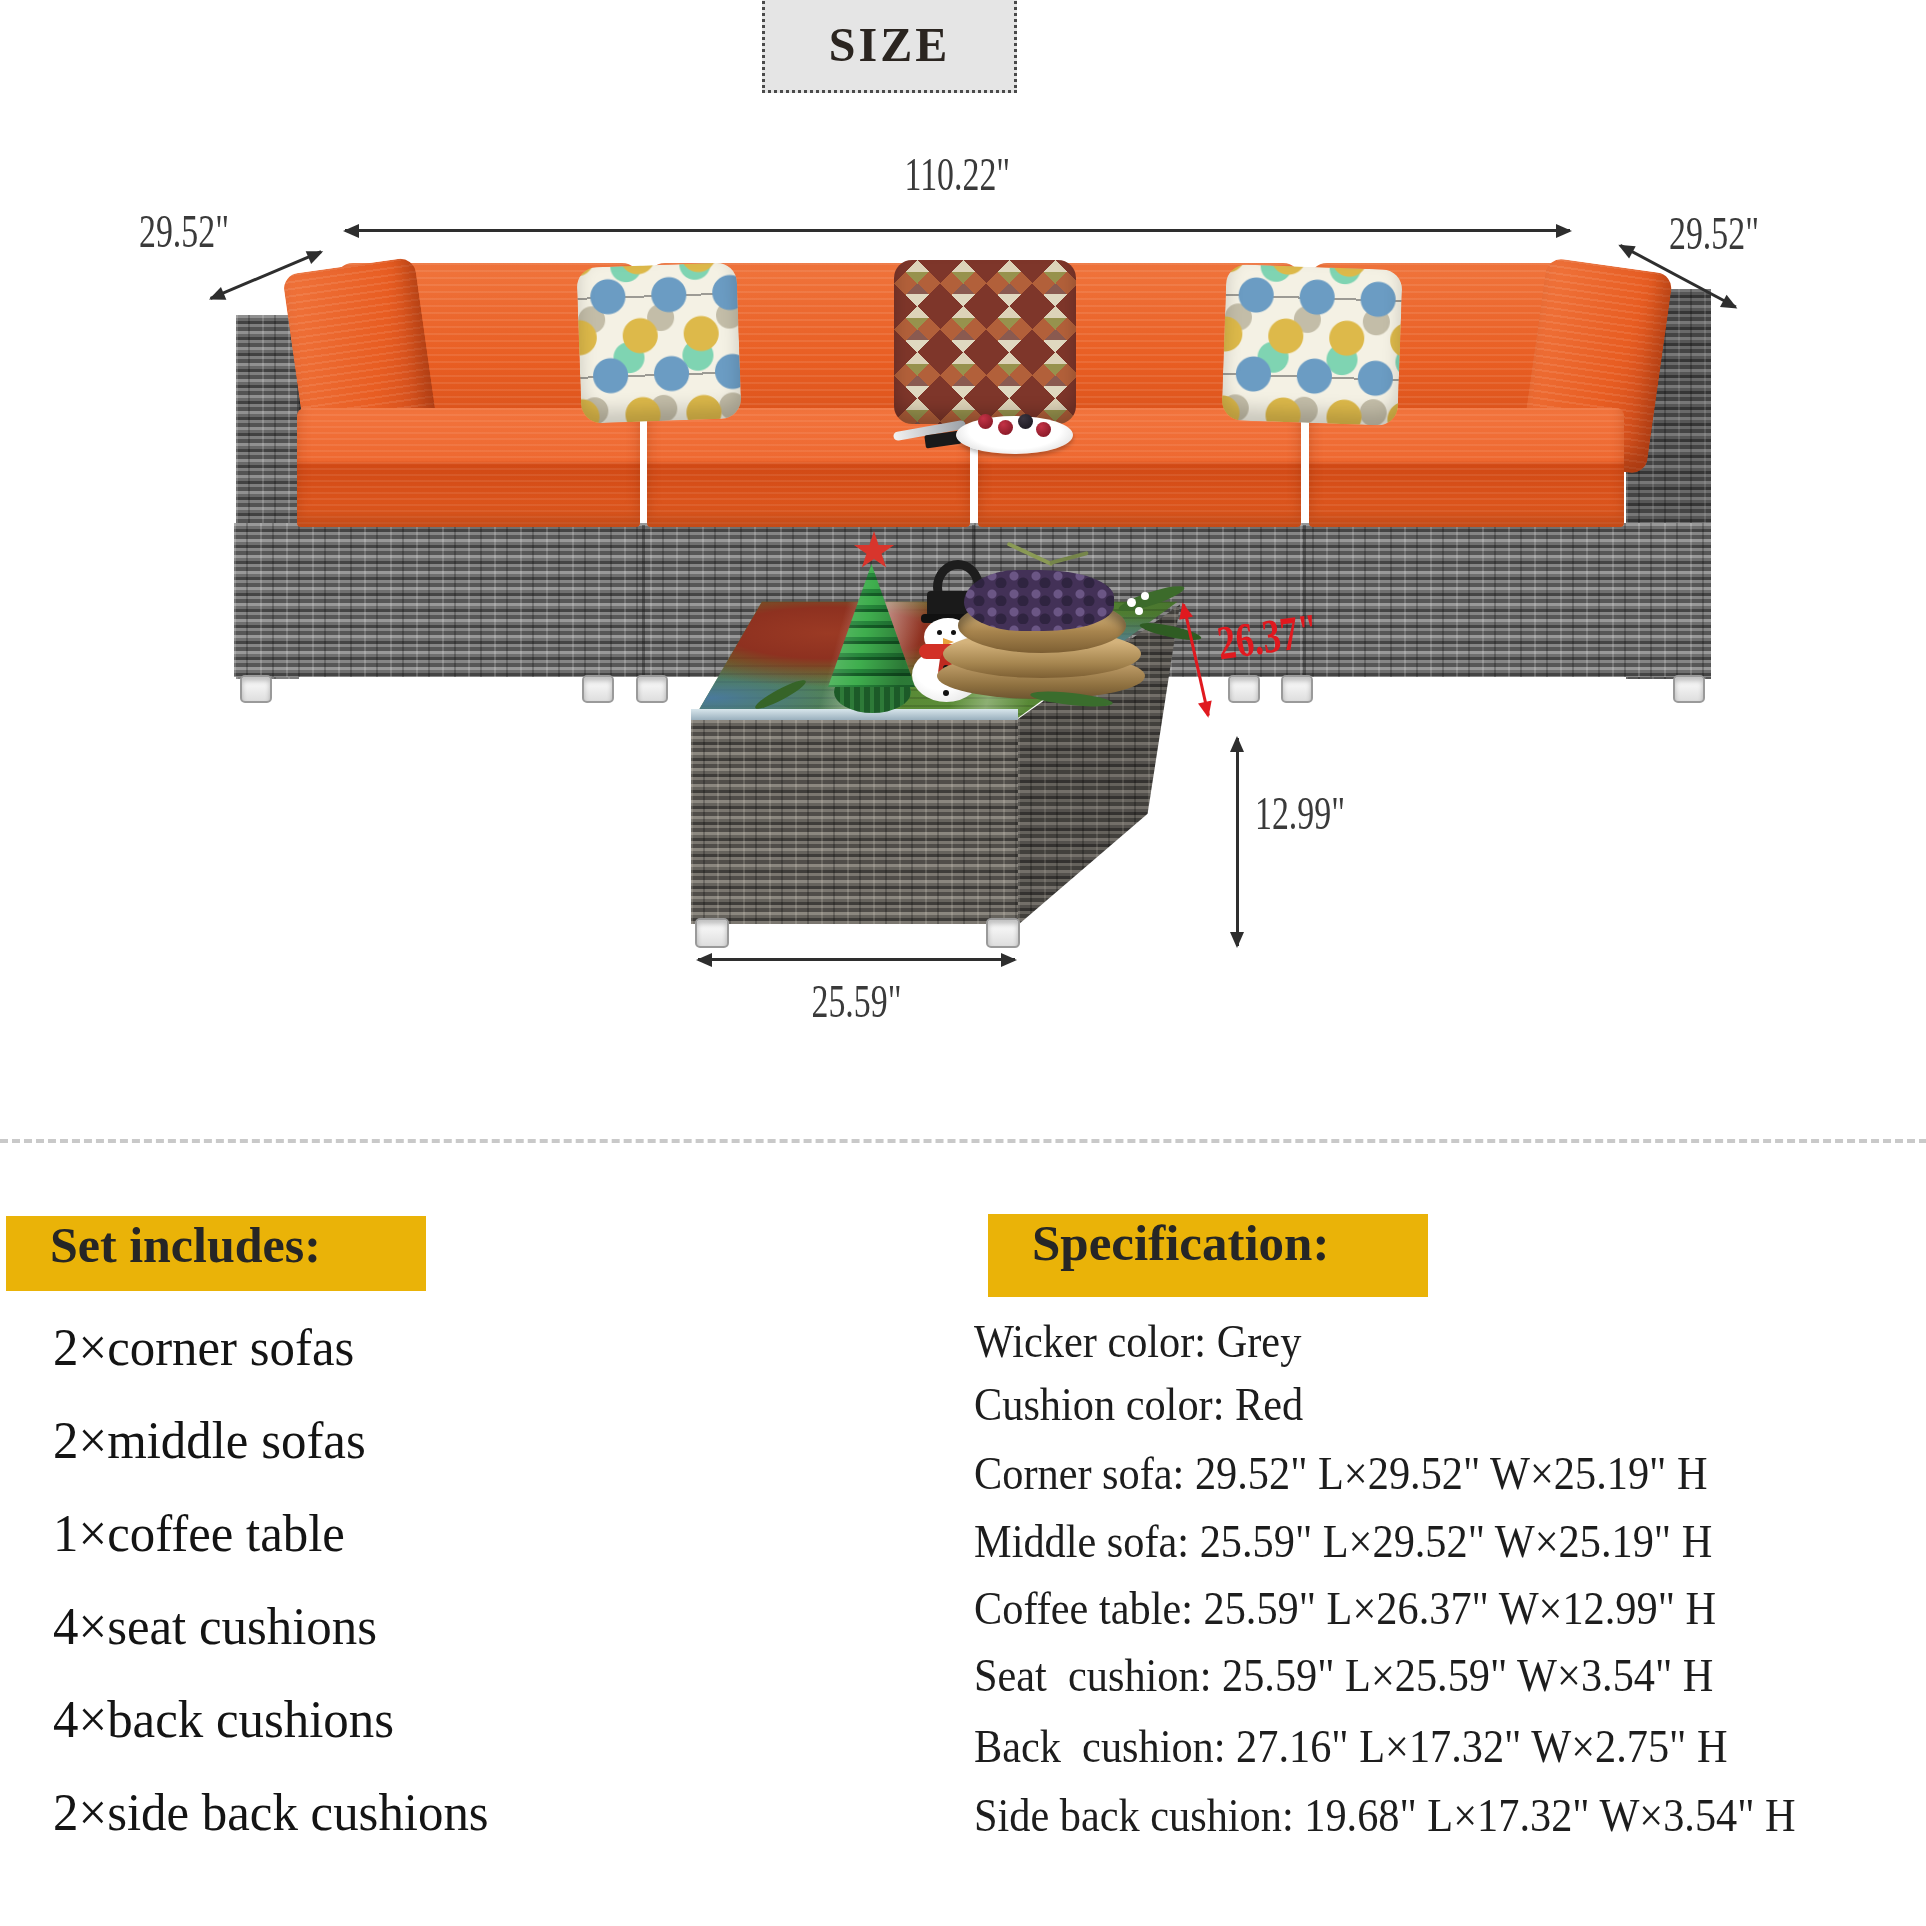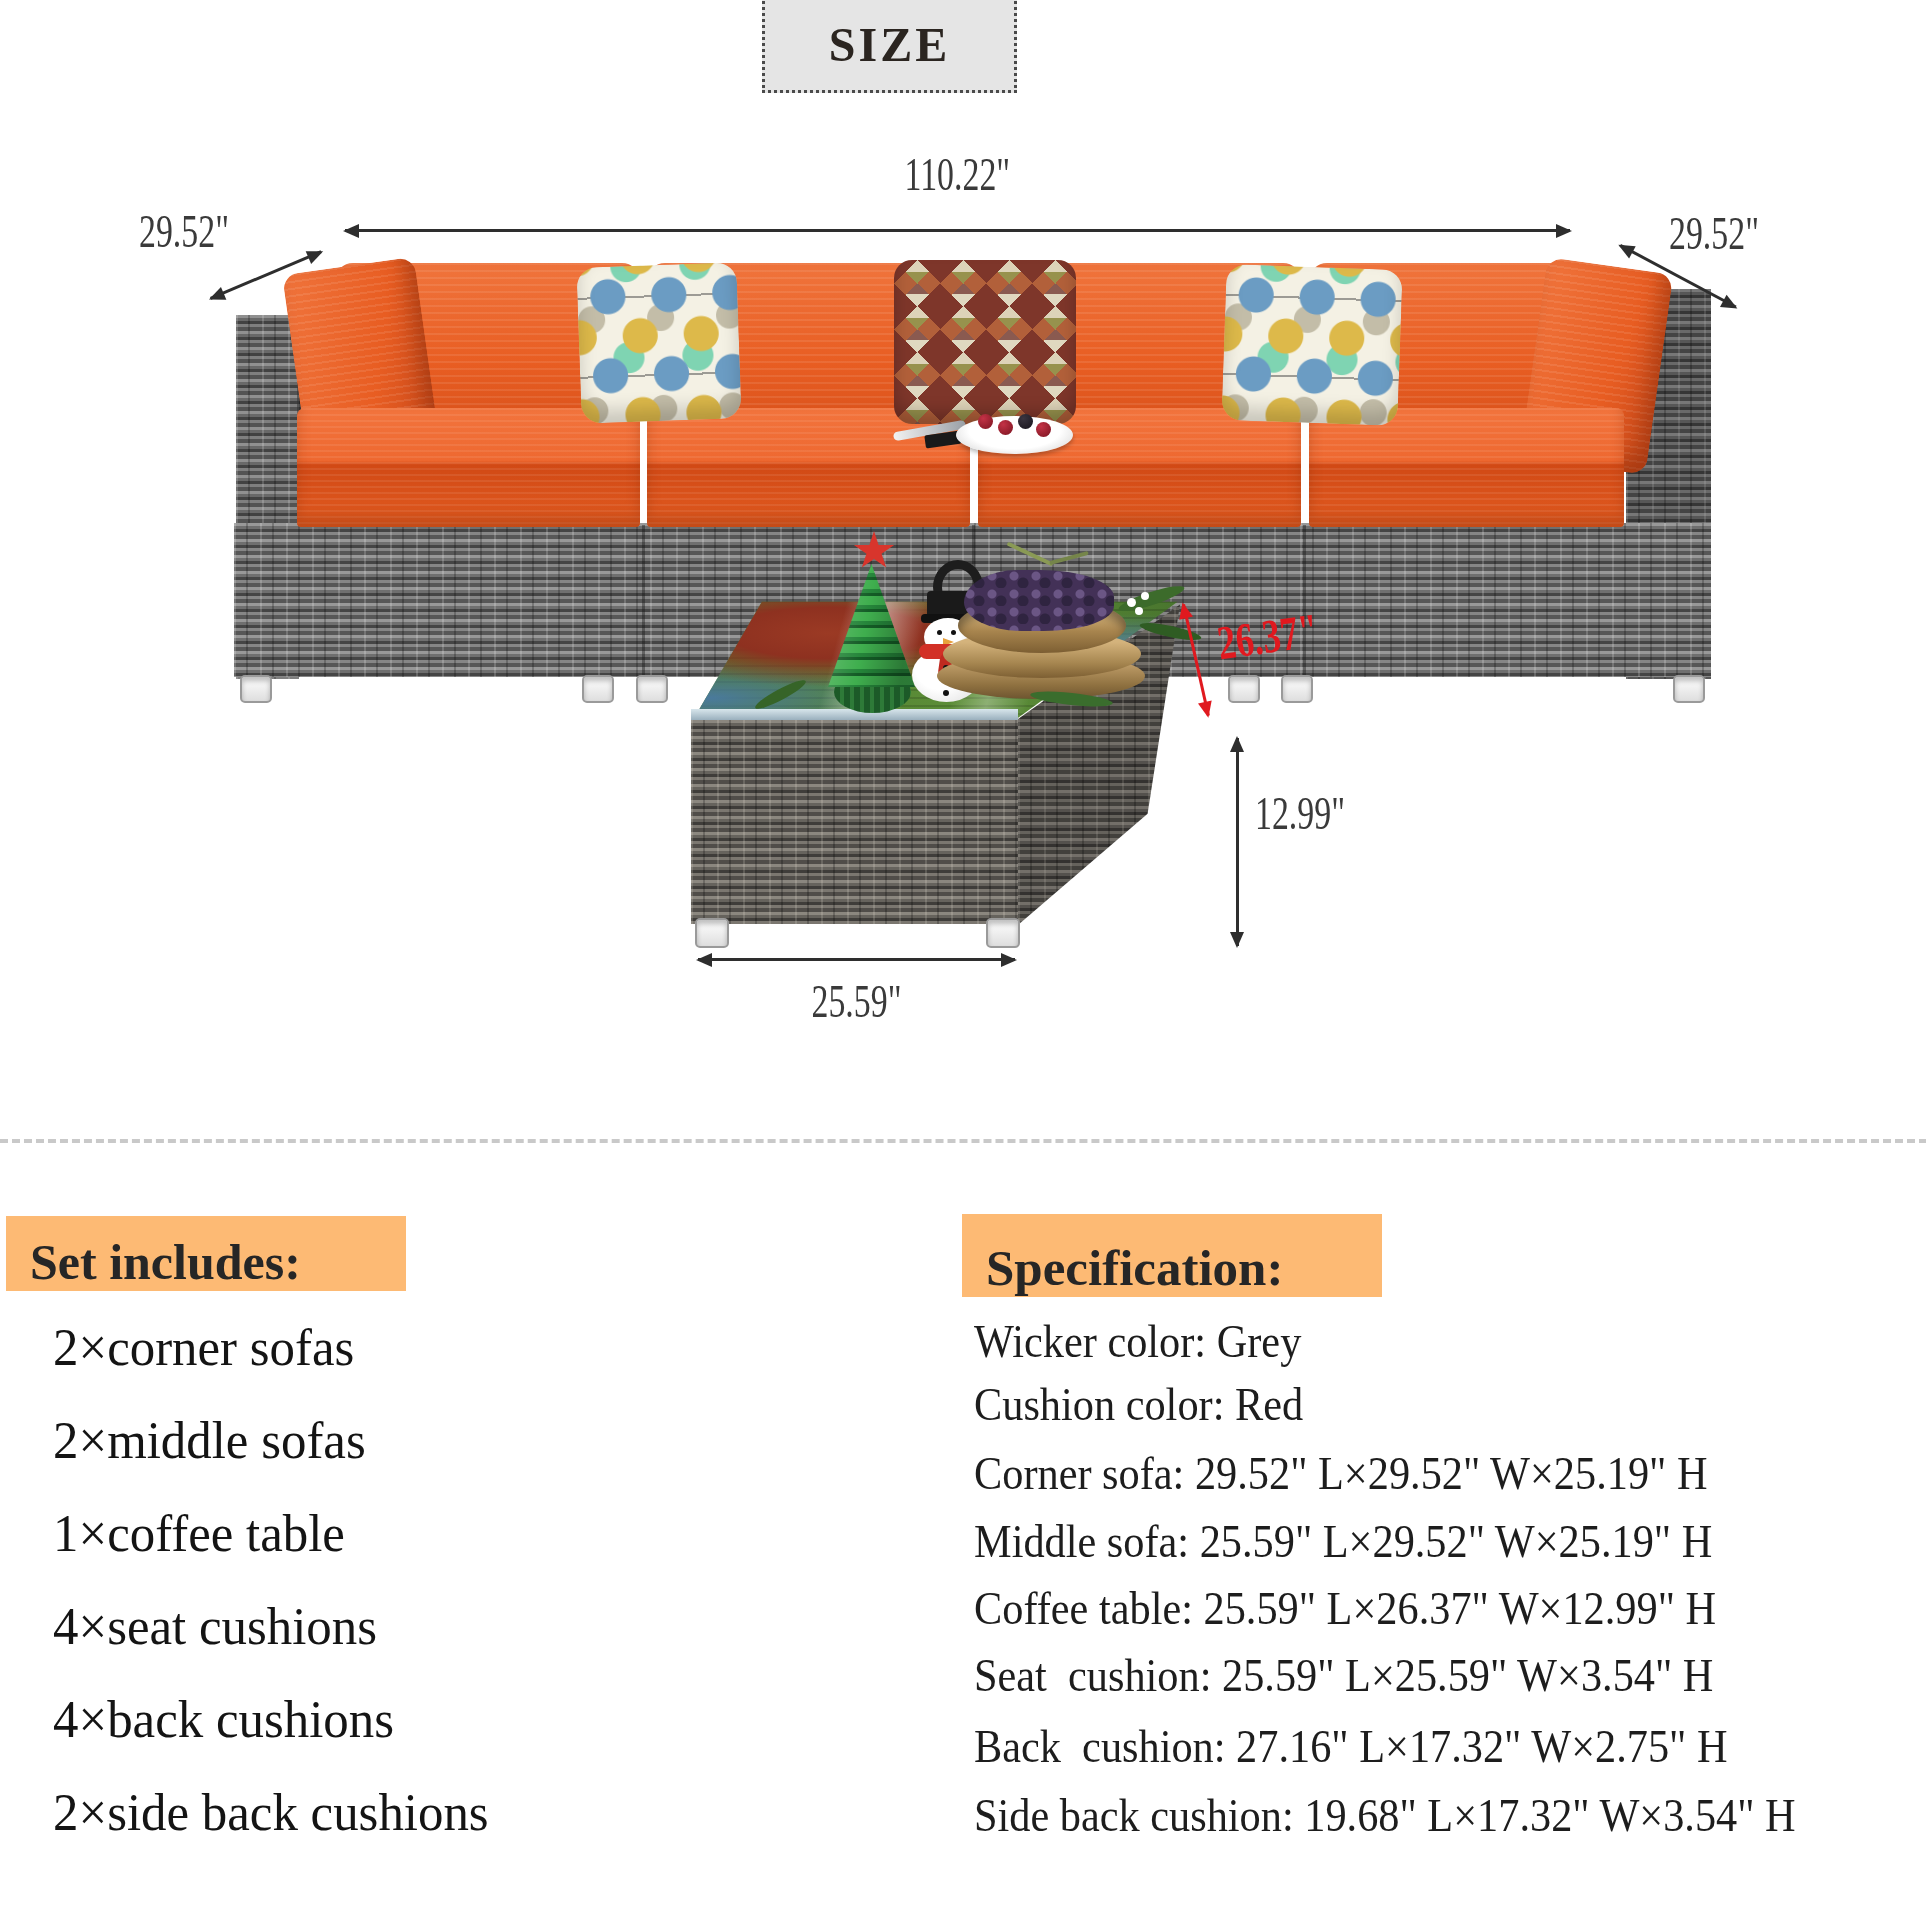--- a/index.html
+++ b/index.html
@@ -72,21 +72,21 @@
       linear-gradient(315deg,#b2603a 25%,rgba(0,0,0,0) 25%) 0 23px/46px 46px,
       linear-gradient(45deg,#b2603a 25%,rgba(0,0,0,0) 25%) 0 23px/46px 46px,
       repeating-linear-gradient(180deg,#ddd3b8 0 12px,#97924d 12px 24px,#8a5a50 24px 34px,#e0d8c0 34px 46px);
       border-radius:18px;box-shadow:inset 0 -12px 16px rgba(0,0,0,.22);}
 
   
   .leg{background:linear-gradient(180deg,#ffffff,#dedede);border:2px solid #9a9a9a;
        border-radius:5px;box-shadow:inset 0 4px 5px rgba(0,0,0,.25);}
   .seam{background:rgba(20,20,20,.4);}
   .divider{border-top:4px dashed #c9c9c9;}
-  .inc-header{background:#fdba74;display:flex;align-items:flex-end;}
+  .inc-header{background:#eab308;display:flex;align-items:flex-start;padding-left:20px;}
   .inc-title{font-size:50px;font-weight:700;color:#262626;padding-left:24px;white-space:nowrap;}
   .inc-item{position:absolute;font-size:53px;color:#141414;white-space:pre;
             transform:scaleX(.96);transform-origin:left top;}
   .spec-line{position:absolute;font-size:46px;color:#1d1d1d;white-space:pre;
              transform:scaleX(.92);transform-origin:left top;}
   .note{font-size:42px;color:#d7232a;text-align:center;}
   .note span{display:inline-block;transform:scaleX(.78);transform-origin:center top;}
 </style>
 </head>
 <body>
@@ -226,21 +226,21 @@
   <div class="abs inc-header" style="left:6px;top:1216px;width:400px;height:75px;">
     <span class="inc-title">Set includes:</span>
   </div>
   <div class="inc-item" style="left:53px;top:1317px;">2×corner sofas</div>
   <div class="inc-item" style="left:53px;top:1410px;">2×middle sofas</div>
   <div class="inc-item" style="left:53px;top:1503px;">1×coffee table</div>
   <div class="inc-item" style="left:53px;top:1596px;">4×seat cushions</div>
   <div class="inc-item" style="left:53px;top:1689px;">4×back cushions</div>
   <div class="inc-item" style="left:53px;top:1782px;">2×side back cushions</div>
 
-  <div class="abs inc-header" style="left:962px;top:1214px;width:420px;height:83px;">
+  <div class="abs inc-header" style="left:988px;top:1214px;width:420px;height:83px;">
     <span class="inc-title" style="font-size:51px;">Specification:</span>
   </div>
   <div class="spec-line" style="left:974px;top:1315px;">Wicker color: Grey</div>
   <div class="spec-line" style="left:974px;top:1378px;">Cushion color: Red</div>
   <div class="spec-line" style="left:974px;top:1447px;">Corner sofa: 29.52" L×29.52" W×25.19" H</div>
   <div class="spec-line" style="left:974px;top:1515px;">Middle sofa: 25.59" L×29.52" W×25.19" H</div>
   <div class="spec-line" style="left:974px;top:1582px;">Coffee table: 25.59" L×26.37" W×12.99" H</div>
   <div class="spec-line" style="left:974px;top:1649px;">Seat  cushion: 25.59" L×25.59" W×3.54" H</div>
   <div class="spec-line" style="left:974px;top:1720px;">Back  cushion: 27.16" L×17.32" W×2.75" H</div>
   <div class="spec-line" style="left:974px;top:1789px;">Side back cushion: 19.68" L×17.32" W×3.54" H</div>

